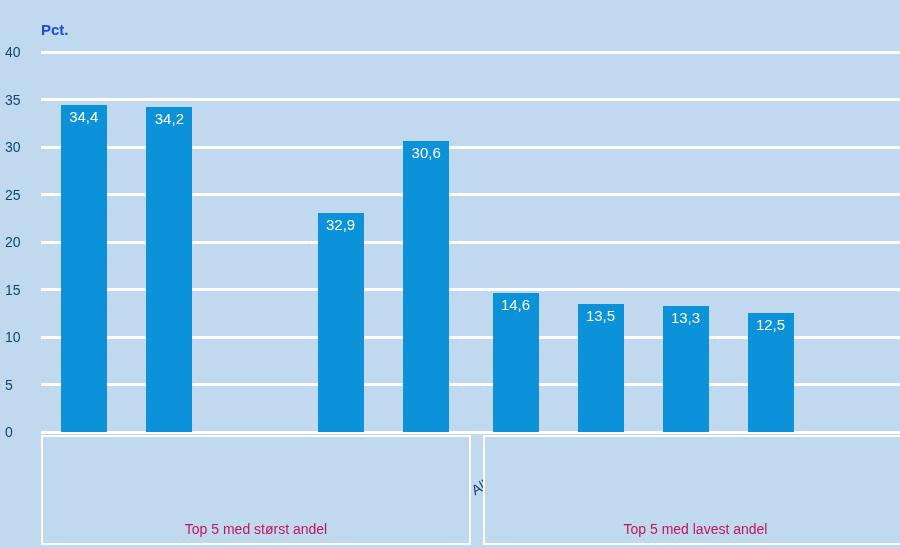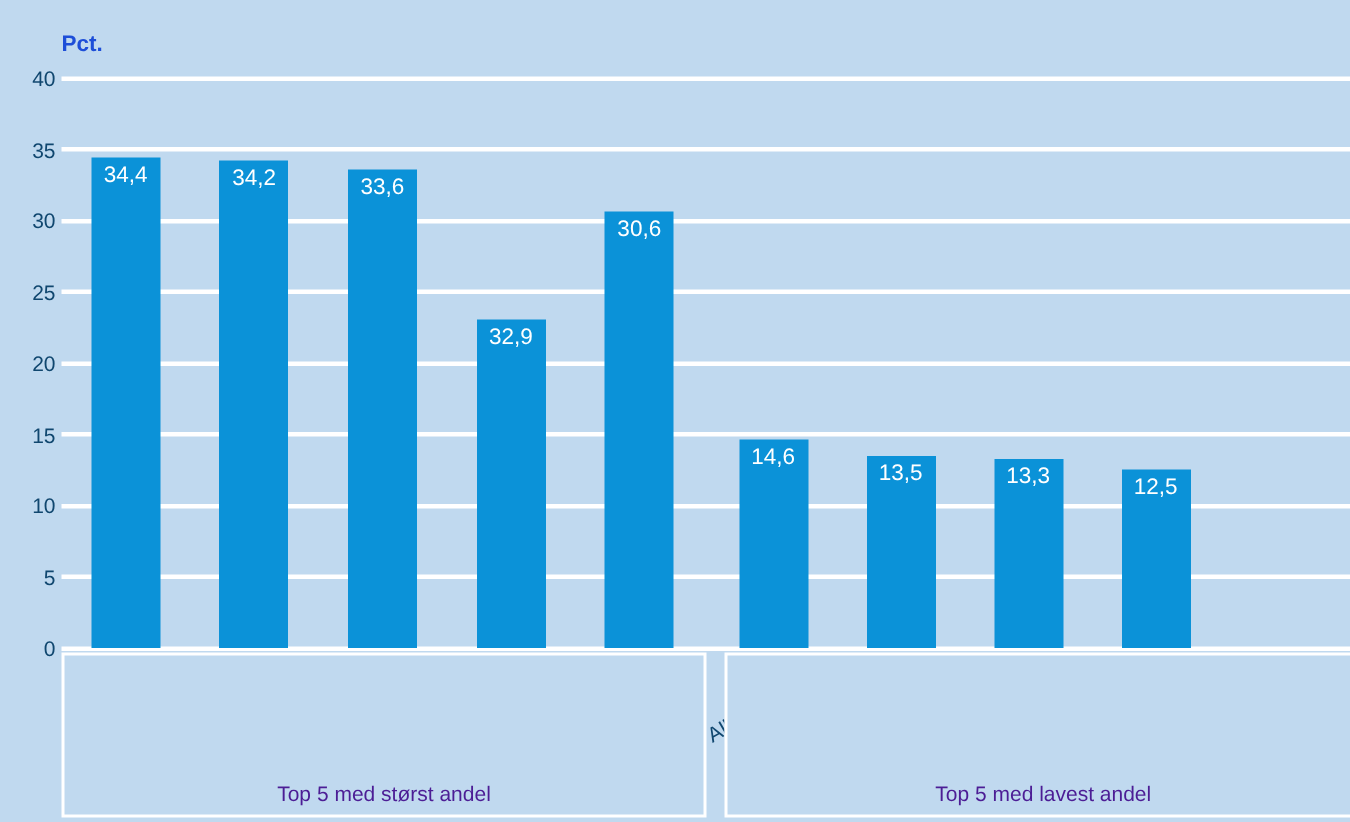--- a/index.html
+++ b/index.html
@@ -45,21 +45,20 @@
     left: 0;
     width: 859px;
     height: 3px;
     background: #ffffff;
   }
 
   .tick-label {
     position: absolute;
     right: 0;
     width: 32px;
-    text-align: right;
     font-size: 14px;
     color: #10476f;
     transform: translateY(-50%);
     line-height: 1;
   }
   .tick-axis {
     position: absolute;
     left: 0;
     top: 52px;
     width: 37px;
@@ -104,21 +103,21 @@
     box-sizing: border-box;
     background: #c0d9ef;
   }
   .group-label {
     position: absolute;
     bottom: 6px;
     left: 0;
     width: 100%;
     text-align: center;
     font-size: 14px;
-    color: #4c1d95;
+    color: #be185d;
     white-space: nowrap;
   }
 </style>
 </head>
 <body>
 
 <div id="chart-root">
 
   <div class="unit-label">Pct.</div>
 
@@ -143,23 +142,20 @@
       <div class="gridline" style="top: 188.5px;"></div>
       <div class="gridline" style="top: 141px;"></div>
       <div class="gridline" style="top: 93.5px;"></div>
       <div class="gridline" style="top: 46px;"></div>
       <div class="gridline" style="top: -1.5px;"></div>
       <div class="bar" style="left: 19.8px; width: 46px; height: 326.8px;">
         <span class="bar-value">34,4</span>
       </div>
       <div class="bar" style="left: 105.4px; width: 46px; height: 324.9px;">
         <span class="bar-value">34,2</span>
-      </div>
-      <div class="bar" style="left: 191px; width: 46px; height: 319.2px;">
-        <span class="bar-value">33,6</span>
       </div>
       <div class="bar" style="left: 276.6px; width: 46px; height: 219px;">
         <span class="bar-value">32,9</span>
       </div>
       <div class="bar" style="left: 362.2px; width: 46px; height: 290.7px;">
         <span class="bar-value">30,6</span>
       </div>
       <div class="bar" style="left: 451.5px; width: 46px; height: 138.7px;">
         <span class="bar-value">14,6</span>
       </div>

